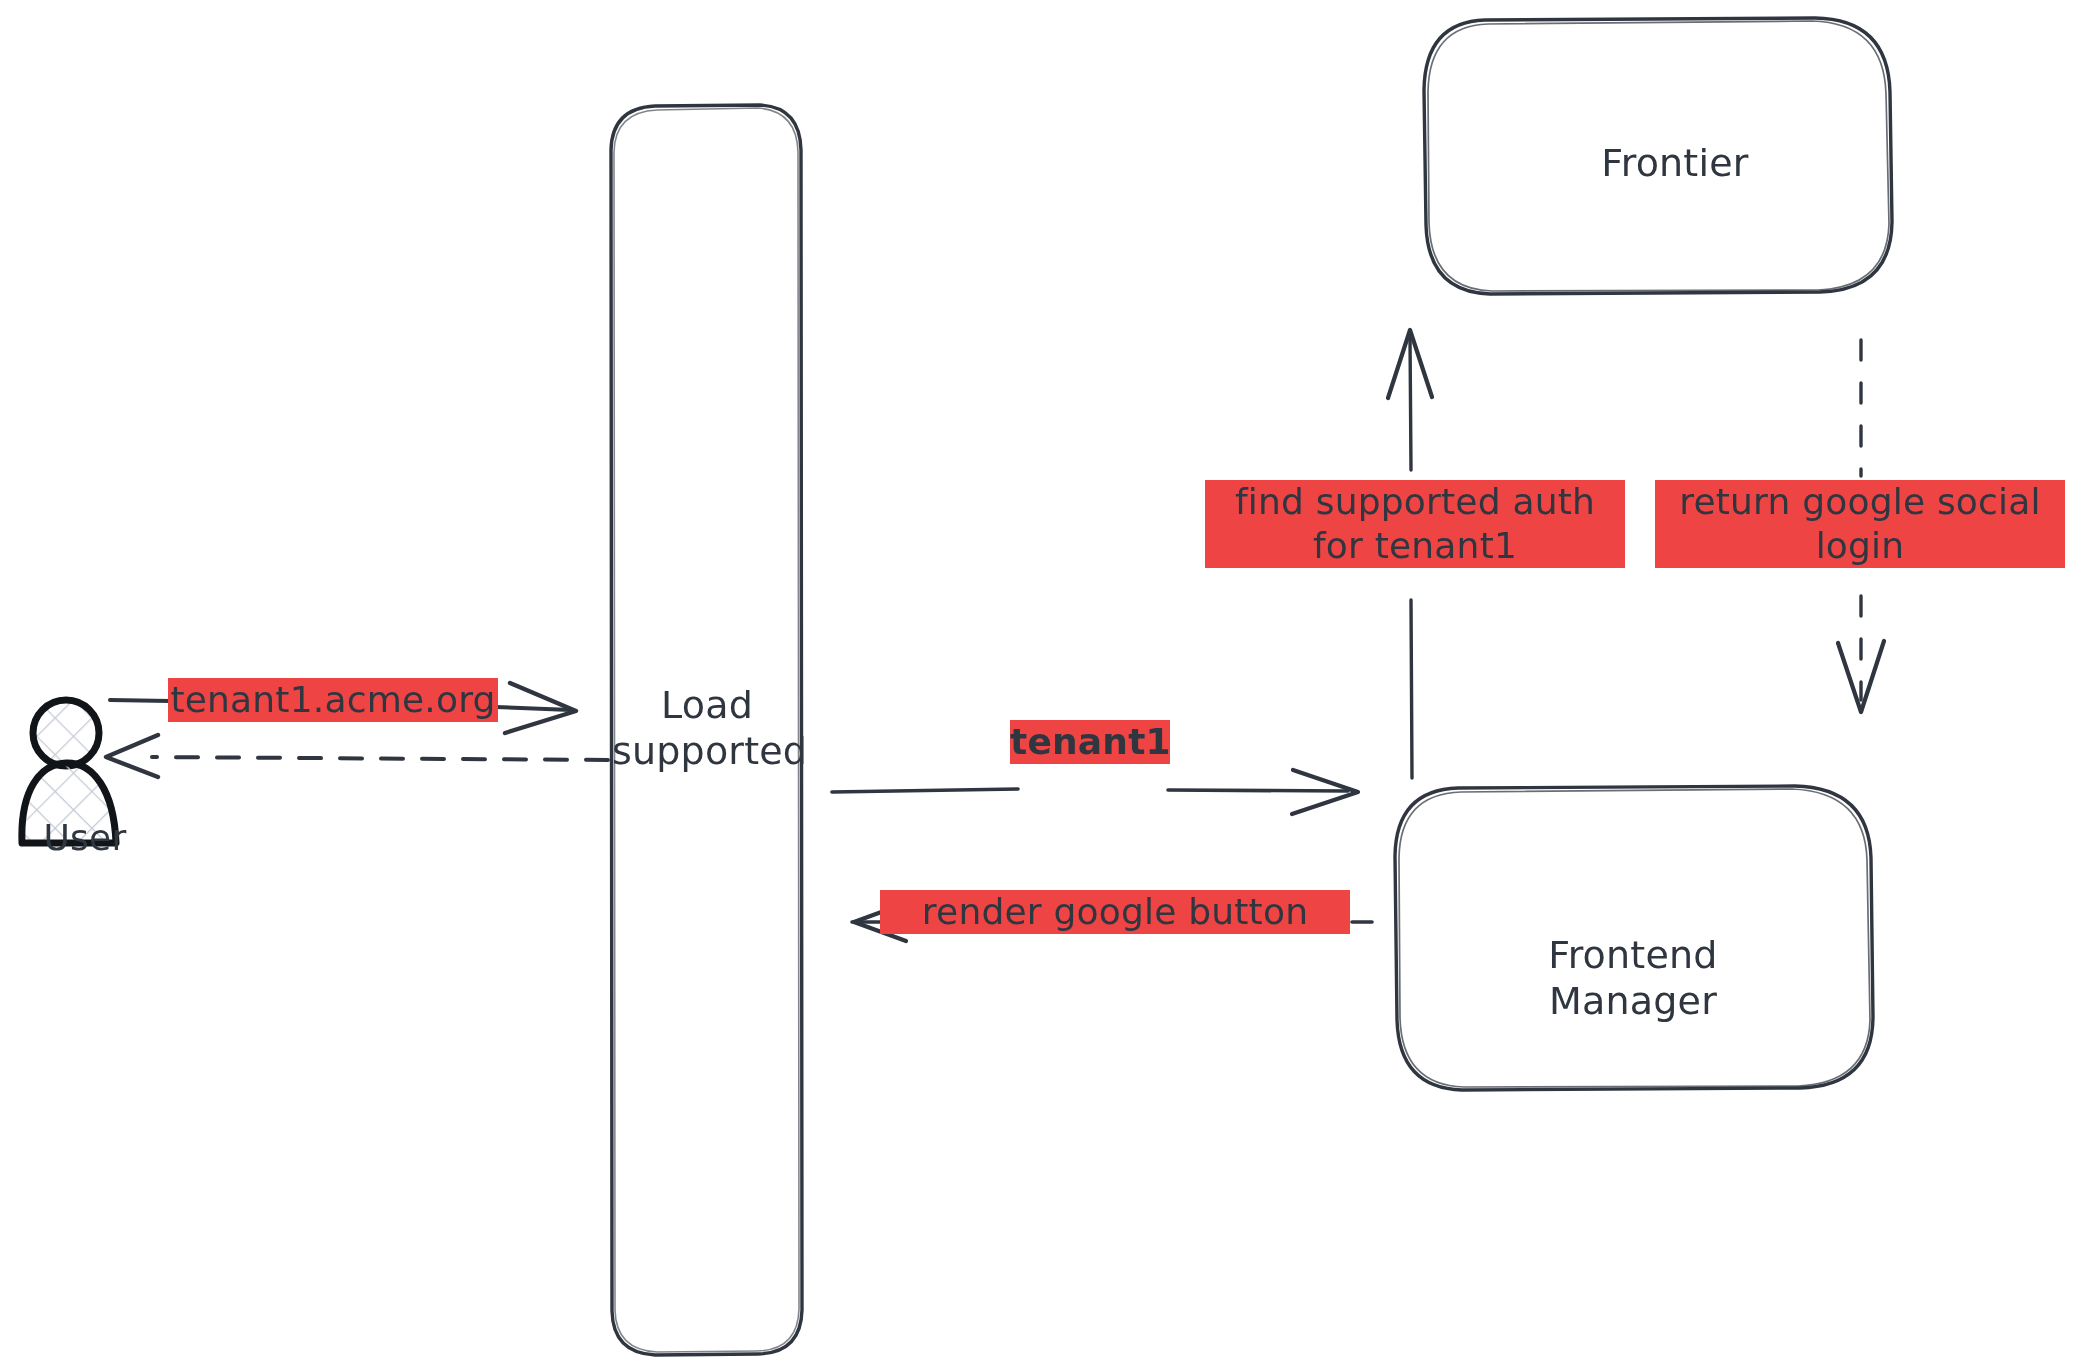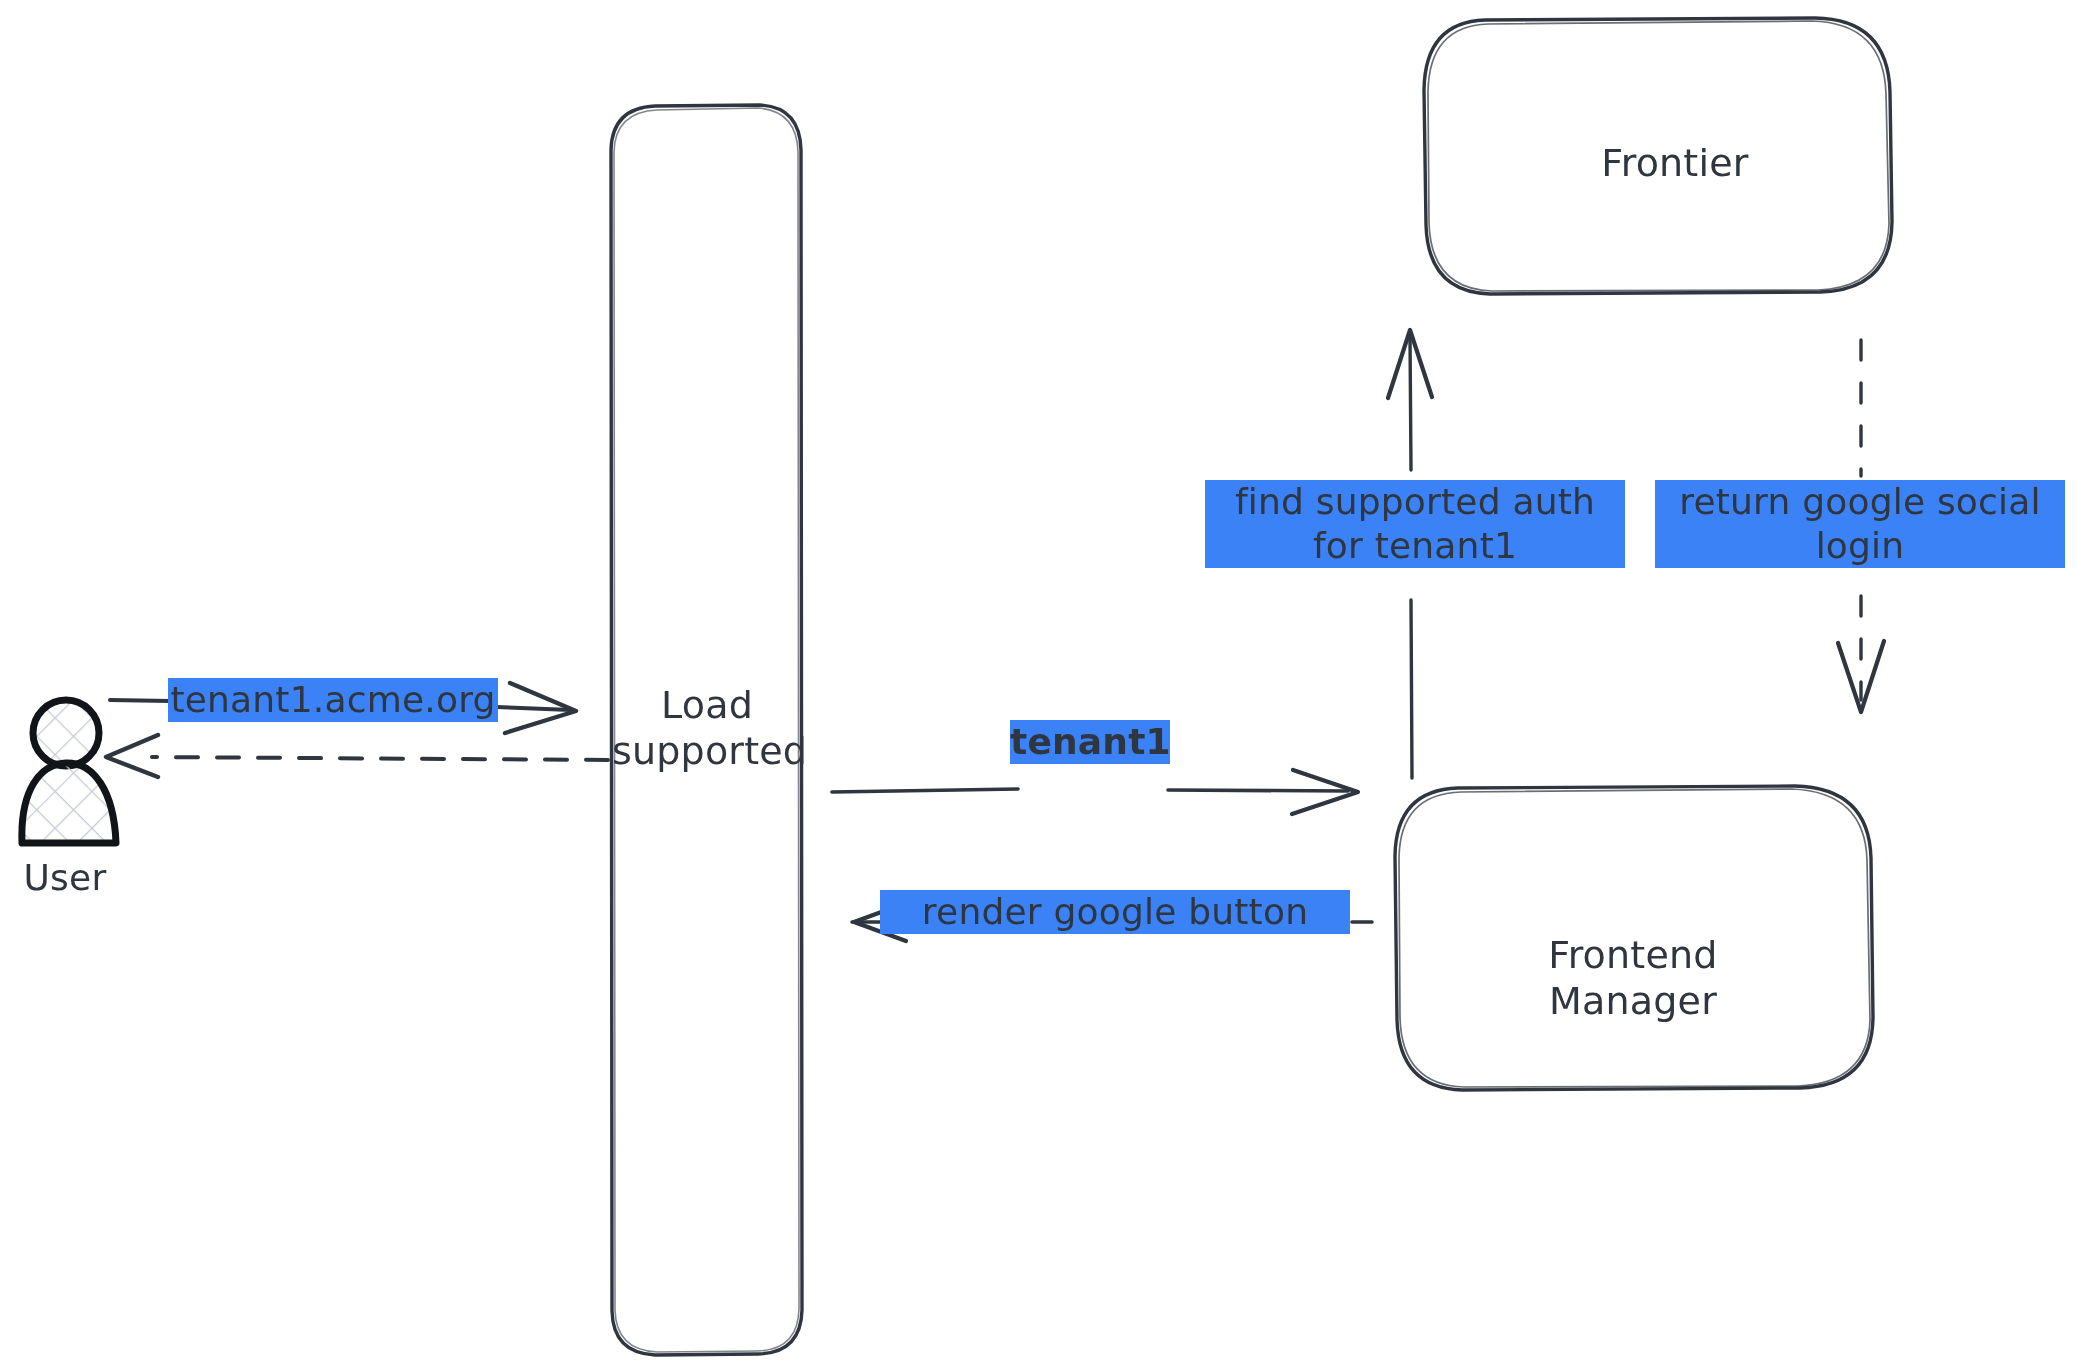--- a/index.html
+++ b/index.html
@@ -41,21 +41,21 @@
   #label-frontier {
     left: 1425px; top: 140px; width: 466px; padding-left: 17px;
   }
   #label-frontend-manager {
     left: 1400px; top: 900px; width: 466px; margin-top: 32px;
   }
   #label-load-balancer {
     left: 612px; top: 682px; width: 190px;
   }
   #label-user {
-    left: 0px; top: 856px; width: 130px;
+    left: 0px; top: 816px; width: 130px; padding-left: 20px;
   }
 
   
   #label-tenant-acme {
     left: 168px; top: 678px; width: 330px;
   }
   #label-tenant1 {
     left: 1010px; top: 720px; width: 160px; font-weight: bold;
   }
   #label-render-google-button {
@@ -63,21 +63,21 @@
   }
   #label-find-supported-auth {
     left: 1205px; top: 480px; width: 420px;
   }
   #label-return-google-social {
     left: 1655px; top: 480px; width: 410px;
   }
 
   
   .knockout {
-    background: #3b82f6;
+    background: #ef4444;
   }
 </style>
 </head>
 <body>
 
 <svg id="canvas" viewBox="0 0 2083 1372" xmlns="http://www.w3.org/2000/svg">
   <defs>
     <pattern id="hatch" width="26" height="26" patternUnits="userSpaceOnUse" patternTransform="rotate(45)">
       <line x1="0" y1="0" x2="0" y2="26" stroke="#c6ccd6" stroke-width="2.6"></line>
       <line x1="0" y1="0" x2="26" y2="0" stroke="#c6ccd6" stroke-width="2.6"></line>

